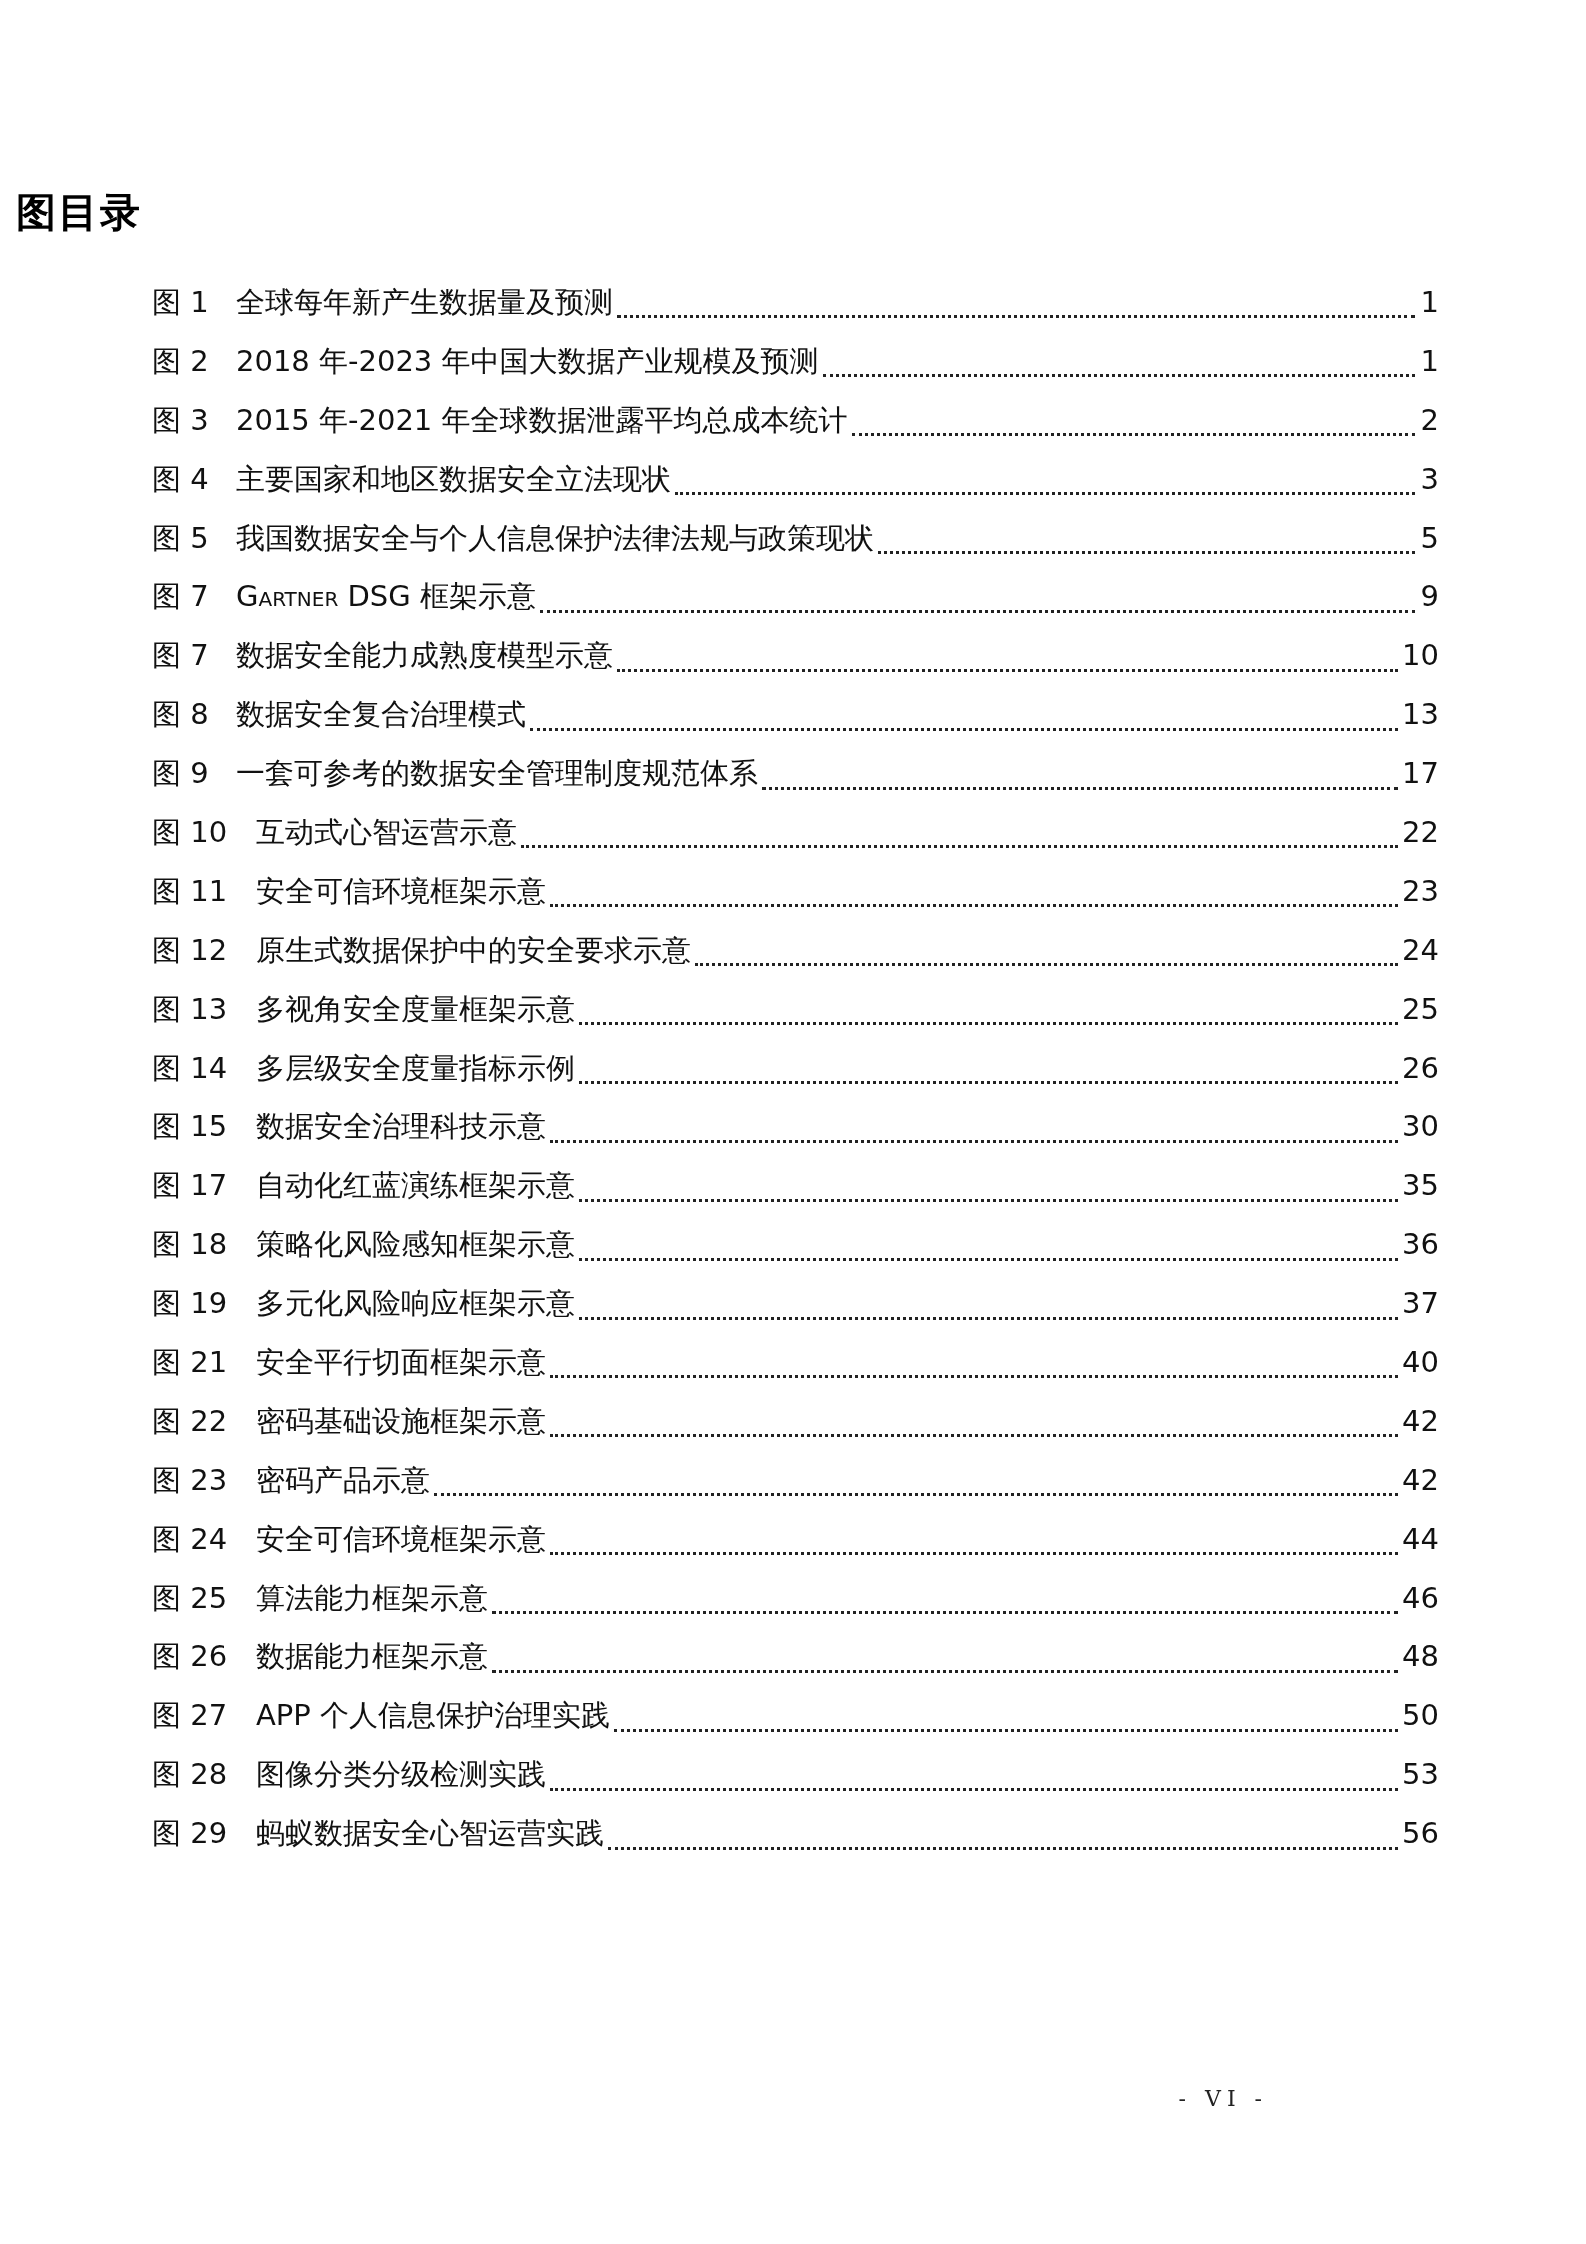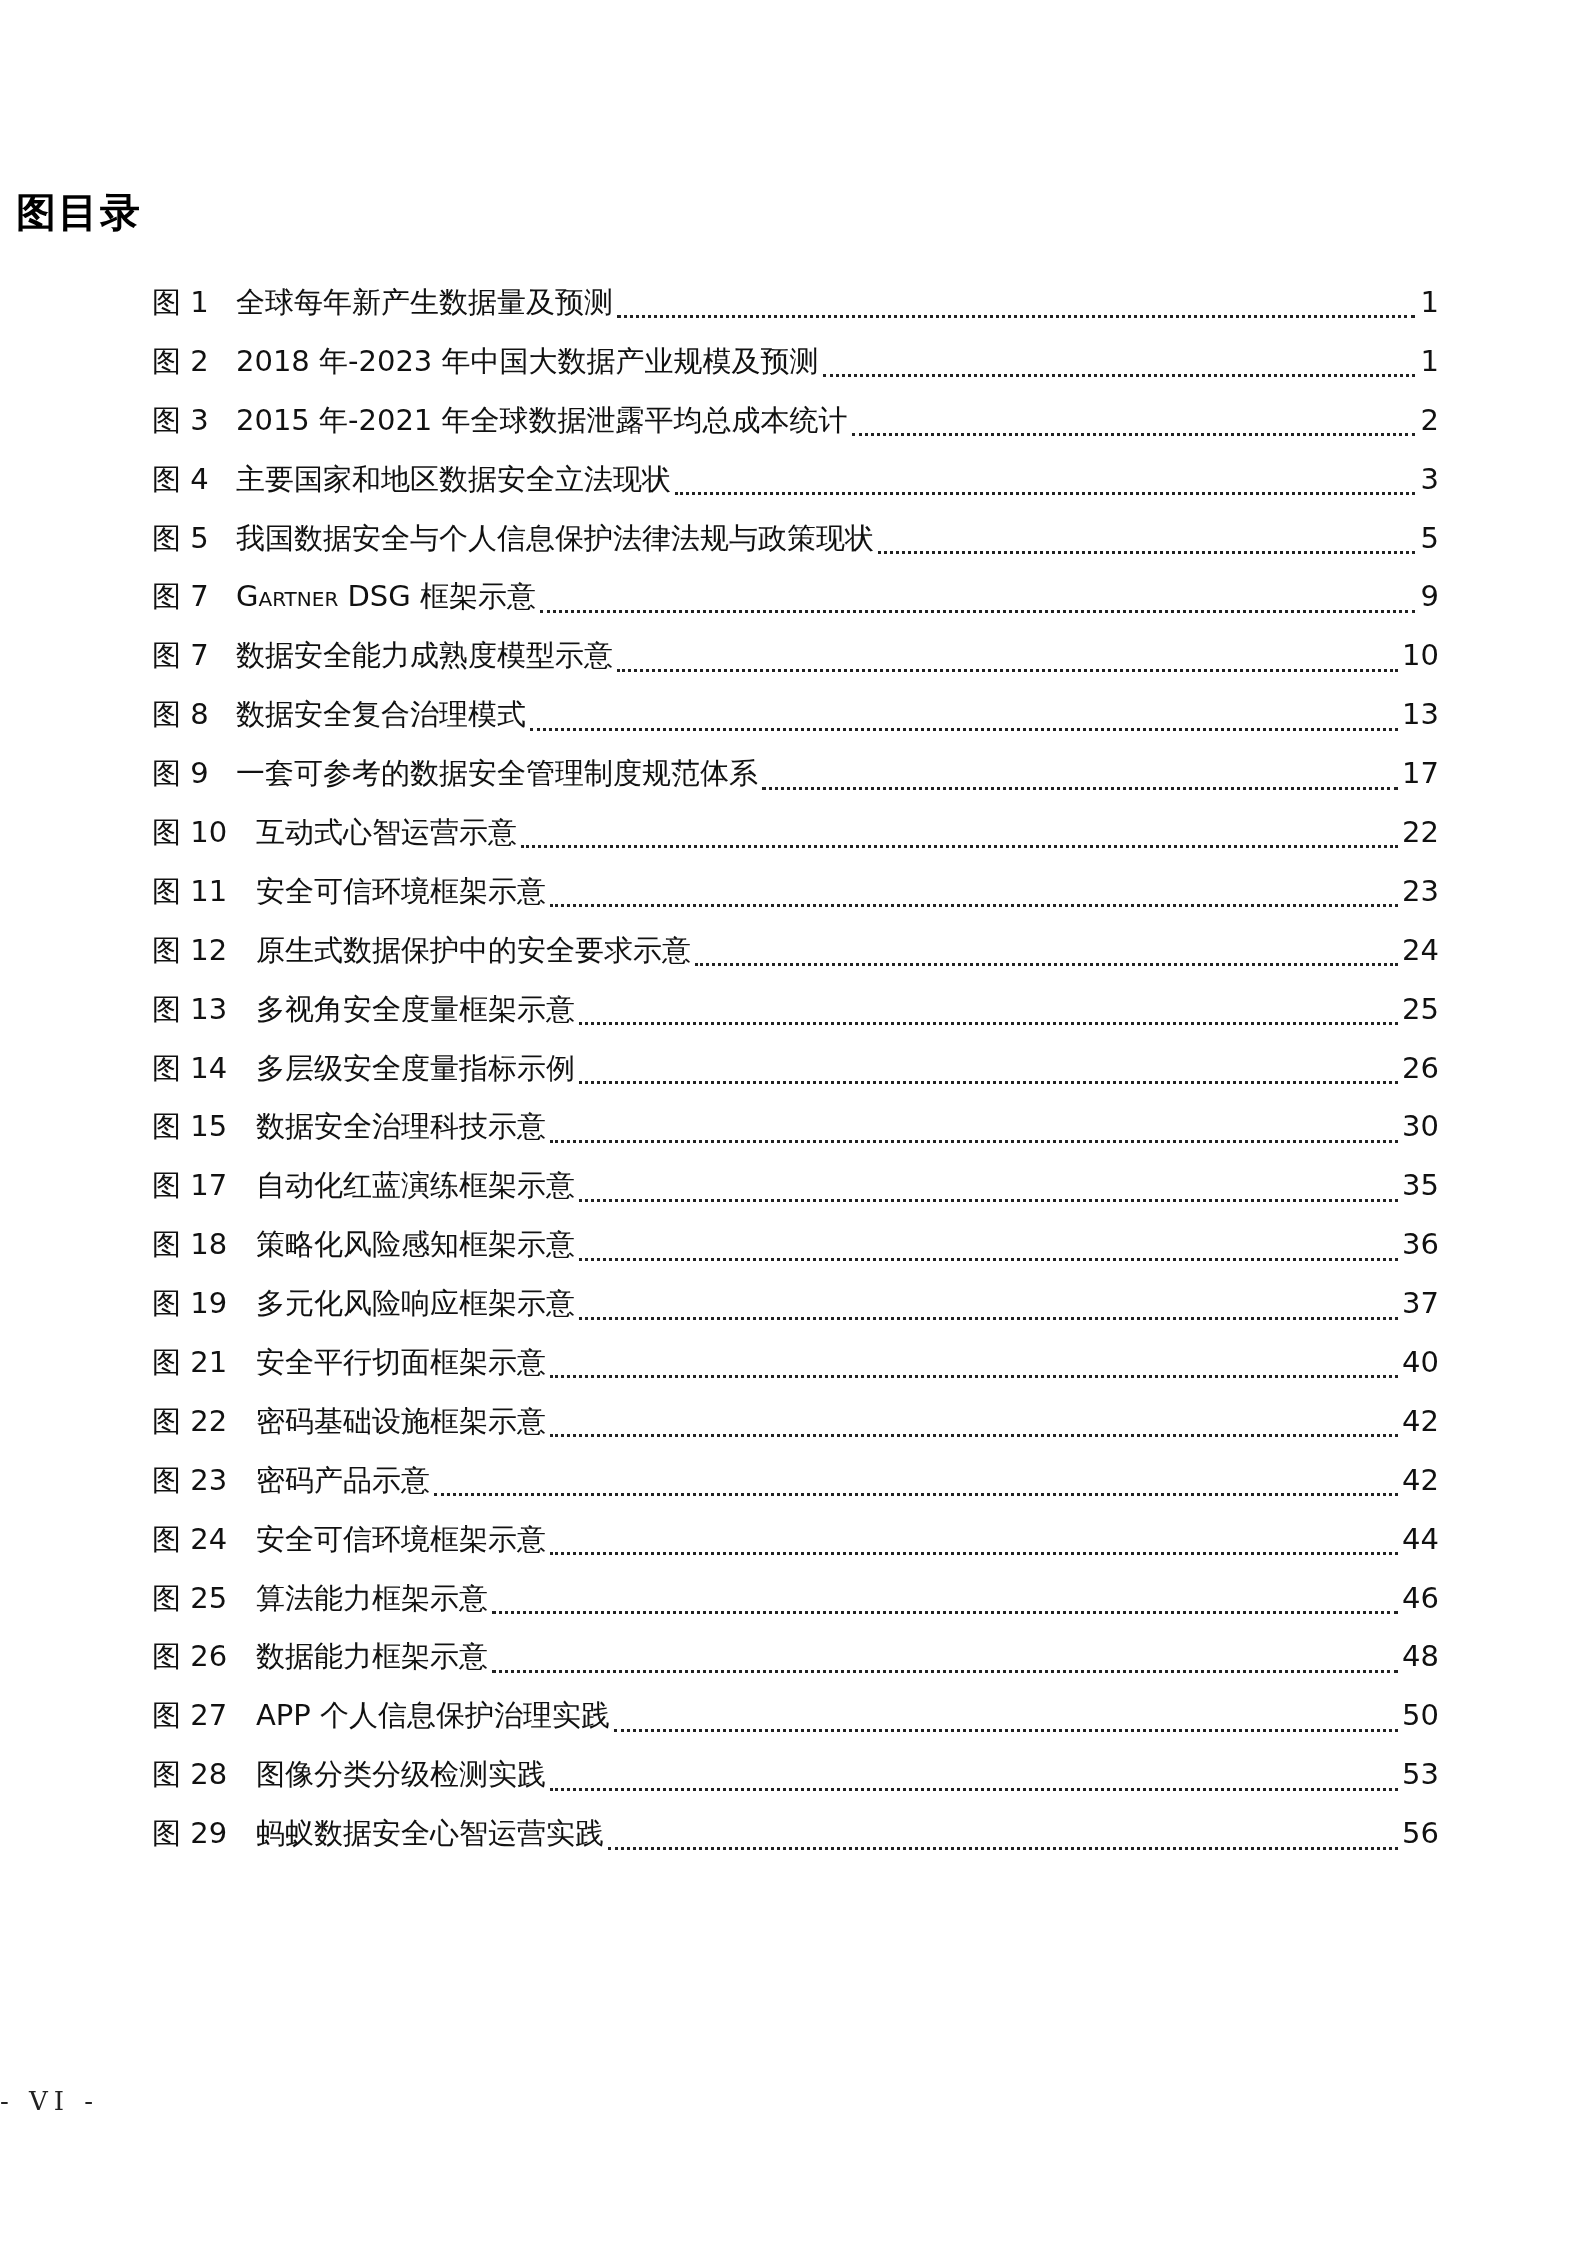--- a/index.html
+++ b/index.html
@@ -9,22 +9,22 @@
                 font-size: 40px; font-weight: bold; letter-spacing: 2px; color: #000; }
   .toc { position: absolute; top: 282px; left: 152px; width: 1287px; margin: 0; padding: 0; list-style: none; }
   .toc-row { display: flex; align-items: baseline; height: 58.9px; font-size: 29px; line-height: 40px;
              color: #111; white-space: nowrap; cursor: pointer; justify-content: center; }
   .toc-label { flex: 0 0 auto; width: 84px; }
   .toc-row.two-digit .toc-label { width: 104px; }
   .toc-title { flex: 0 0 auto; }
   .toc-leader { flex: 1 1 auto; overflow: hidden; margin: 0 4px; position: relative; top: -2px;
                 border-bottom: 3px dotted #222; height: 1px; align-self: center; margin-top: 14px; }
   .toc-page { flex: 0 0 auto; text-align: right; min-width: 20px; }
-  .page-footer { position: absolute; top: 2086px; left: 0; width: 1268px; text-align: left;
-                 font-family: "DejaVu Serif", "Liberation Serif", serif; font-size: 26px; color: #222; letter-spacing: 6px; }
+  .page-footer { position: absolute; top: 2086px; left: 0; width: 1268px; text-align: right;
+                 font-family: "DejaVu Serif", "Liberation Serif", serif; font-size: 22px; color: #222; letter-spacing: 6px; }
   .smallcaps { font-variant: small-caps; }
 </style>
 </head>
 <body>
 
 <h1 class="page-title">图目录</h1>
 
 <ul class="toc">
   <li class="toc-row">
       <span class="toc-label">图 1</span>

